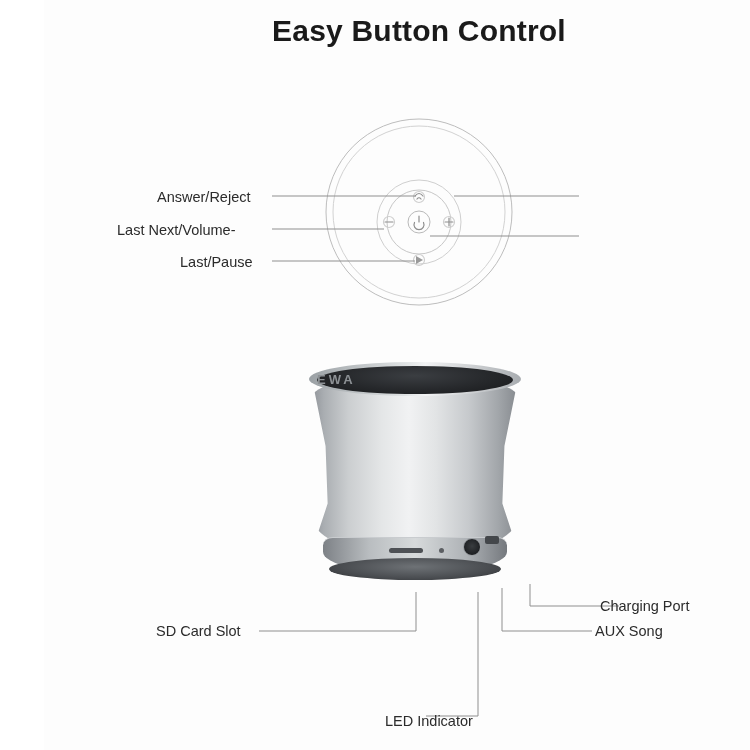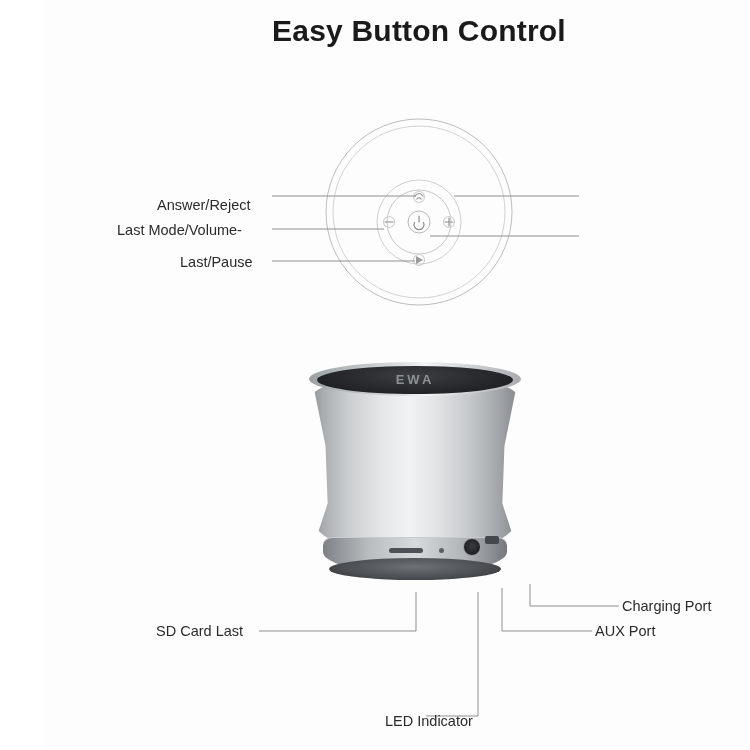--- a/index.html
+++ b/index.html
@@ -35,30 +35,30 @@
     letter-spacing: 0.2px;
   }
   .label {
     position: absolute;
     font-size: 14.5px;
     color: #2b2b2b;
     white-space: nowrap;
     line-height: 1.35;
   }
   
-  #lbl-answer   { left: 113px; top: 196px; }
+  #lbl-answer   { left: 113px; top: 188px; }
   #lbl-lastsong { left:  73px; top: 221px; }
   #lbl-playpause{ left: 136px; top: 253px; }
   
   #lbl-nextsong { left: 538px; top: 188px; }
   #lbl-onoff    { left: 538px; top: 228px; }
   
   #lbl-sdcard   { left: 112px; top: 622px; }
   #lbl-aux      { left: 551px; top: 622px; }
-  #lbl-charging { left: 578px; top: 597px; }
+  #lbl-charging { left: 556px; top: 597px; }
   #lbl-led      { left: 341px; top: 712px; }
 
   
   #speaker {
     position: absolute;
     left: 255px;
     top: 352px;
     width: 232px;
     height: 240px;
   }
@@ -94,21 +94,20 @@
     border-radius: 50%;
     background: radial-gradient(ellipse at 50% 35%, #3b3e42 0%, #26282b 55%, #17181a 100%);
   }
   #sp-brand {
     position: absolute;
     left: 18px;
     top: 16px;
     width: 196px;
     height: 24px;
     line-height: 24px;
-    text-align: center;
     color: #8c9094;
     font-size: 13px;
     letter-spacing: 3px;
     font-weight: bold;
   }
   #sp-base {
     position: absolute;
     left: 24px;
     top: 185px;
     width: 184px;
@@ -237,34 +236,34 @@
 
       <polyline points="382,716 434,716 434,592"></polyline>
 
       <polyline points="548,631 458,631 458,588"></polyline>
 
       <polyline points="575,606 486,606 486,584"></polyline>
     </g>
   </svg>
 
   <div class="label" id="lbl-answer">Answer/Reject</div>
-  <div class="label" id="lbl-lastsong">Last Mode/Volume-</div>
+  <div class="label" id="lbl-lastsong">Last Next/Volume-</div>
   <div class="label" id="lbl-playpause">Last/Pause</div>
 
   <div id="speaker">
     <div id="sp-body"></div>
     <div id="sp-top-rim"></div>
     <div id="sp-top-face"></div>
     <div id="sp-brand">EWA</div>
     <div id="sp-base"></div>
     <div id="sp-foot"></div>
     <div id="sd-slot"></div>
     <div id="led-dot"></div>
     <div id="aux-port"></div>
     <div id="charge-port"></div>
   </div>
 
-  <div class="label" id="lbl-sdcard">SD Card Last</div>
-  <div class="label" id="lbl-aux">AUX Port</div>
+  <div class="label" id="lbl-sdcard">SD Card Slot</div>
+  <div class="label" id="lbl-aux">AUX Song</div>
   <div class="label" id="lbl-charging">Charging Port</div>
   <div class="label" id="lbl-led">LED Indicator</div>
 
 </div>
 
 </body></html>

